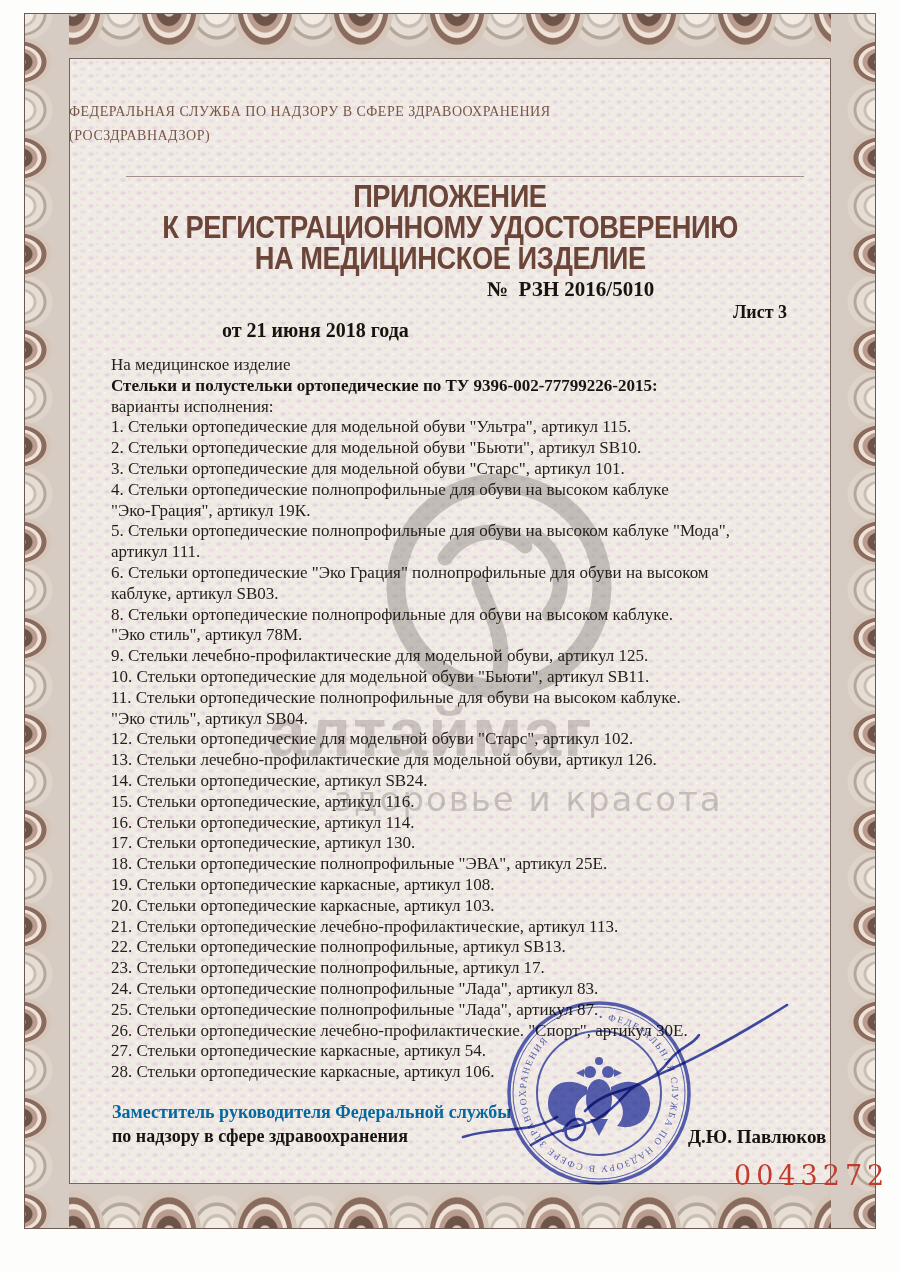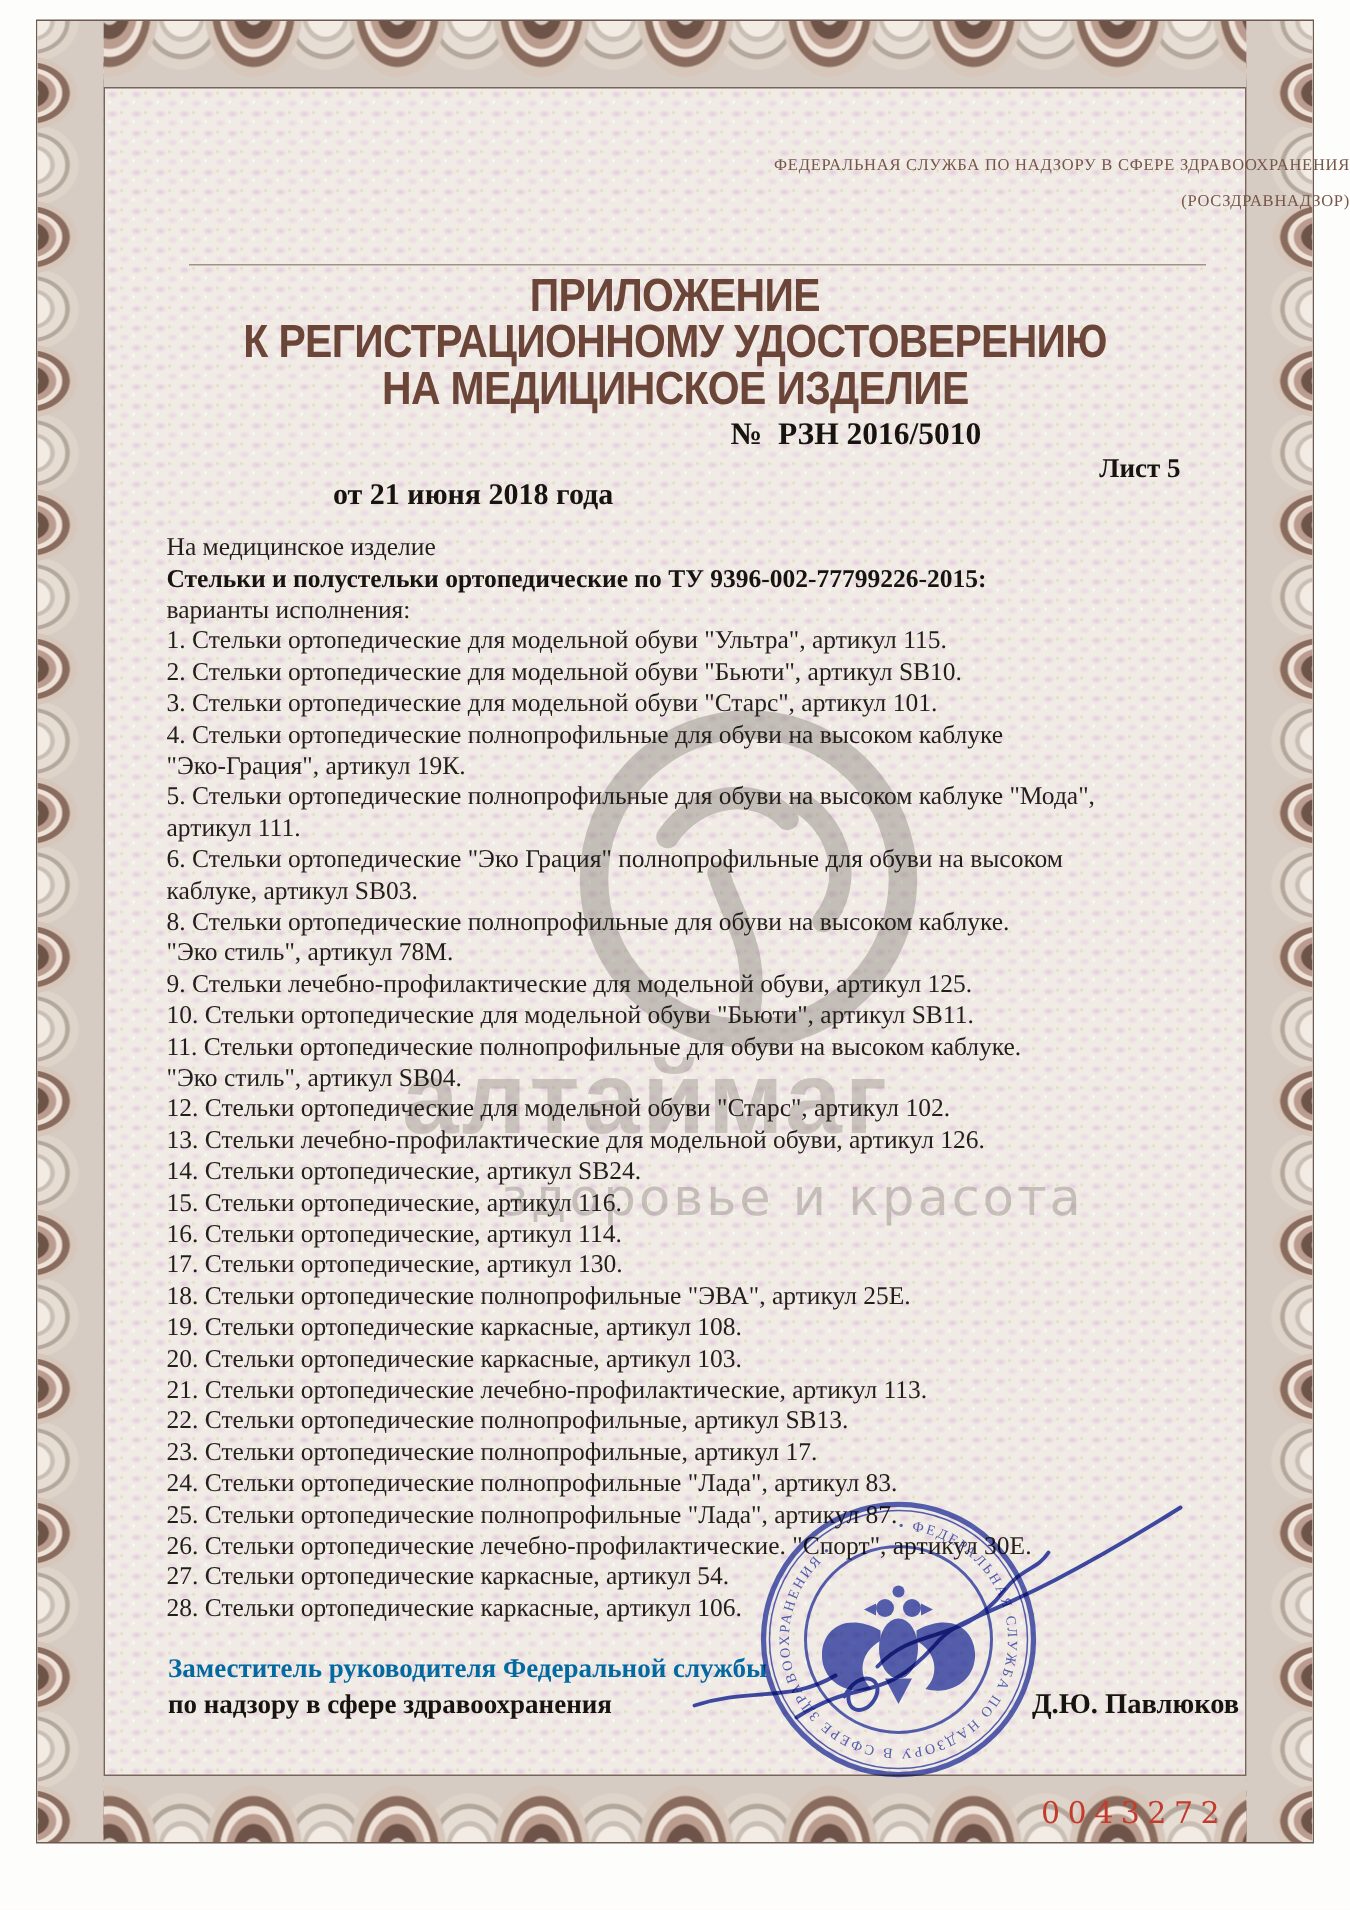--- a/index.html
+++ b/index.html
@@ -37,43 +37,43 @@
     background-size:16px 13px;}
 
   
   .wm-logo{position:absolute;left:383px;top:470px;}
   .wm-brand{position:absolute;left:268px;top:686px;font-family:Liberation Sans, sans-serif;font-weight:700;
     font-size:68px;line-height:92px;color:rgba(125,118,112,.34);letter-spacing:2px;}
   .wm-tagline{position:absolute;left:334px;top:779px;font-family:"DejaVu Sans",sans-serif;
     font-size:34px;color:rgba(125,118,112,.38);letter-spacing:2px;}
 
   
-  .agency{position:absolute;left:69px;width:831px;text-align:right;color:#765648;font-size:11px;letter-spacing:.5px;}
+  .agency{position:absolute;left:69px;width:831px;text-align:left;color:#765648;font-size:14px;letter-spacing:.5px;}
   .a1{top:104px}.a2{top:128px}
   .divider{position:absolute;left:126px;top:176px;width:678px;border-top:1px solid #a2908a;}
   .title-line{position:absolute;left:69px;width:762px;text-align:center;color:#6b4538;
     font-family:"Liberation Sans",sans-serif;font-weight:700;font-size:31px;line-height:31px;}
   .title-line span{display:inline-block;transform:scaleX(.88);transform-origin:50% 50%;letter-spacing:-.5px;}
   .t1{top:181px}.t2{top:212px}.t3{top:243px}
   .meta-date{position:absolute;left:222px;top:279px;font-weight:700;font-size:20px;color:#17130f;margin-top:40px;}
   .meta-number{position:absolute;left:487px;top:277px;font-weight:700;font-size:21px;color:#17130f;white-space:pre;}
   .sheet-label{position:absolute;left:627px;top:302px;width:160px;text-align:right;font-weight:700;font-size:18px;color:#17130f;}
 
   
   .bodytext{position:absolute;left:111px;top:355px;width:706px;font-size:17px;line-height:20.8px;color:#221e1a;}
   .bodytext .product{font-weight:700;color:#171310;}
   .line{white-space:nowrap;height:20.8px;overflow:visible;}
 
   
   .sig1{position:absolute;left:112px;top:1102px;font-weight:700;font-size:18px;color:#0369a1;}
   .sig2{position:absolute;left:112px;top:1126px;font-weight:700;font-size:18px;color:#171310;}
   .sig-name{position:absolute;left:688px;top:1126px;font-weight:700;font-size:19px;color:#171310;}
 
-  .serial{position:absolute;left:694px;top:1160px;font-family:"DejaVu Serif",serif;
-    font-size:20px;letter-spacing:5px;color:#c33b2c;margin-top:36px;}
+  .serial{position:absolute;left:734px;top:1160px;font-family:"DejaVu Serif",serif;
+    font-size:27px;letter-spacing:5px;color:#c33b2c;}
 
   .stamp{position:absolute;left:503px;top:997px;mix-blend-mode:multiply;opacity:.85;}
   .pen{position:absolute;left:445px;top:985px;mix-blend-mode:multiply;opacity:.9;}
 </style>
 </head>
 <body>
 
 <div class="page">
 
   <div class="outer-line"></div>
@@ -95,21 +95,21 @@
   <div class="wm-tagline">здоровье и красота</div>
 
   <div class="agency a1">ФЕДЕРАЛЬНАЯ СЛУЖБА ПО НАДЗОРУ В СФЕРЕ ЗДРАВООХРАНЕНИЯ</div>
   <div class="agency a2">(РОСЗДРАВНАДЗОР)</div>
   <div class="divider"></div>
   <div class="title-line t1"><span>ПРИЛОЖЕНИЕ</span></div>
   <div class="title-line t2"><span>К РЕГИСТРАЦИОННОМУ УДОСТОВЕРЕНИЮ</span></div>
   <div class="title-line t3"><span>НА МЕДИЦИНСКОЕ ИЗДЕЛИЕ</span></div>
   <div class="meta-date">от 21 июня 2018 года</div>
   <div class="meta-number">№  РЗН 2016/5010</div>
-  <div class="sheet-label">Лист 5</div>
+  <div class="sheet-label">Лист 3</div>
 
   <div class="bodytext">
     <div class="line intro">На медицинское изделие</div>
     <div class="line product">Стельки и полустельки ортопедические по ТУ 9396-002-77799226-2015:</div>
     <div class="line variants">варианты исполнения:</div>
     <div class="list">
         <div class="line">1. Стельки ортопедические для модельной обуви "Ультра", артикул 115.</div>
         <div class="line">2. Стельки ортопедические для модельной обуви "Бьюти", артикул SB10.</div>
         <div class="line">3. Стельки ортопедические для модельной обуви "Старс", артикул 101.</div>
         <div class="line">4. Стельки ортопедические полнопрофильные для обуви на высоком каблуке</div>

